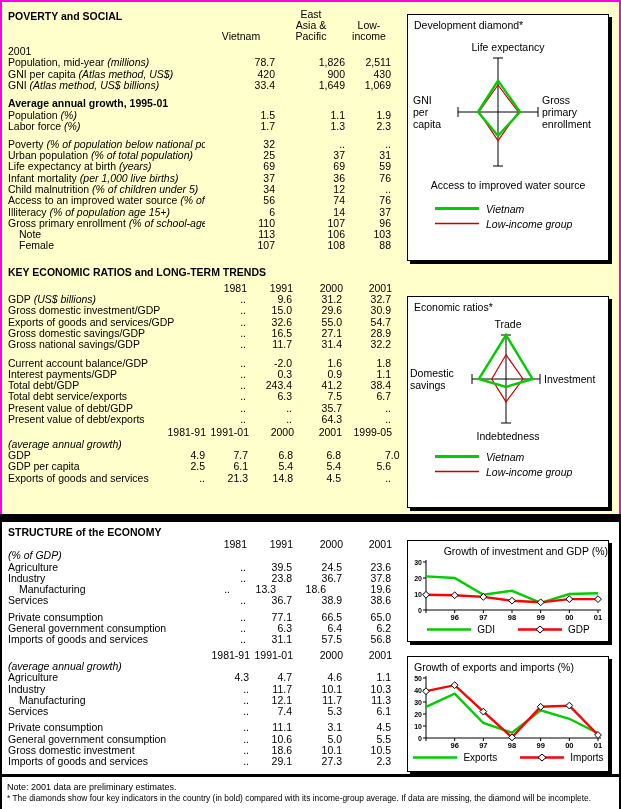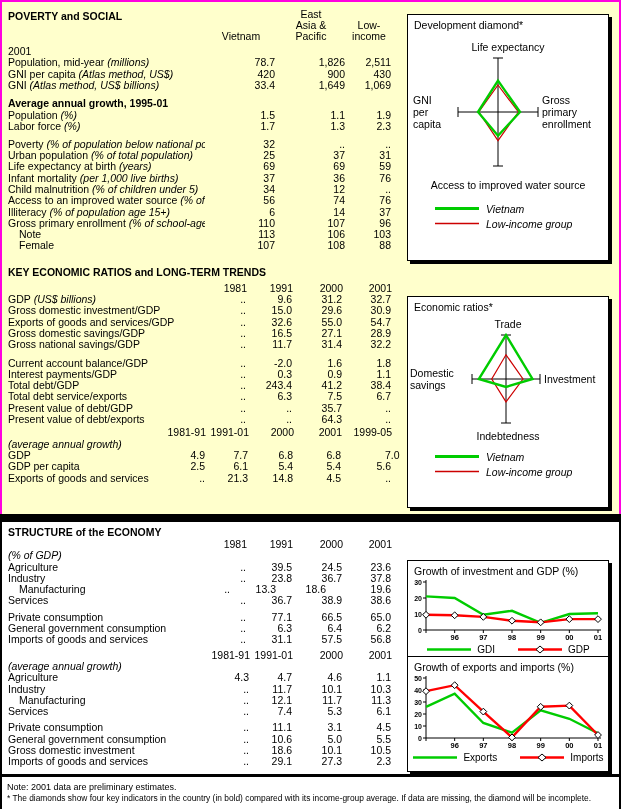--- a/index.html
+++ b/index.html
@@ -32,21 +32,21 @@
 
   .pov-header { display:flex; align-items:flex-end; height:36px; margin-bottom:4px; }
   .pov-title { flex:1; align-self:flex-start; margin-top:4px; font-weight:bold; font-size:10.5px; }
   .pov-col { font-size:10.5px; line-height:11px; text-align:center; }
   .pre { white-space:pre-line; }
 
   .chart-box { position:absolute; left:407px; width:202px; background:#fff;
                border:1px solid #000; box-shadow:3px 3px 0 #000; }
   .box1 { top:14px;  height:247px; }
   .box2 { top:296px; height:212px; }
-  .box3 { top:560px; height:102px; }
+  .box3 { top:540px; height:102px;text-align:right; }
   .box4 { top:656px; height:116px; }
   .chart-title { font-size:10.5px; padding:4px 0 0 6px; white-space:nowrap; }
 
   .radar-top, .radar-bottom { text-align:center; font-size:10.5px; }
   .radar-top.b1 { margin-top:10px; } .radar-bottom.b1 { margin-top:8px; }
   .radar-top.b2 { margin-top:5px; }  .radar-bottom.b2 { margin-top:2px; }
   .radar-mid { display:flex; align-items:center; }
   .radar-side { font-size:10.5px; line-height:12px; }
   .rs-left.b1 { width:46px; padding-left:5px; }
   .rs-right.b1 { width:64px; }

